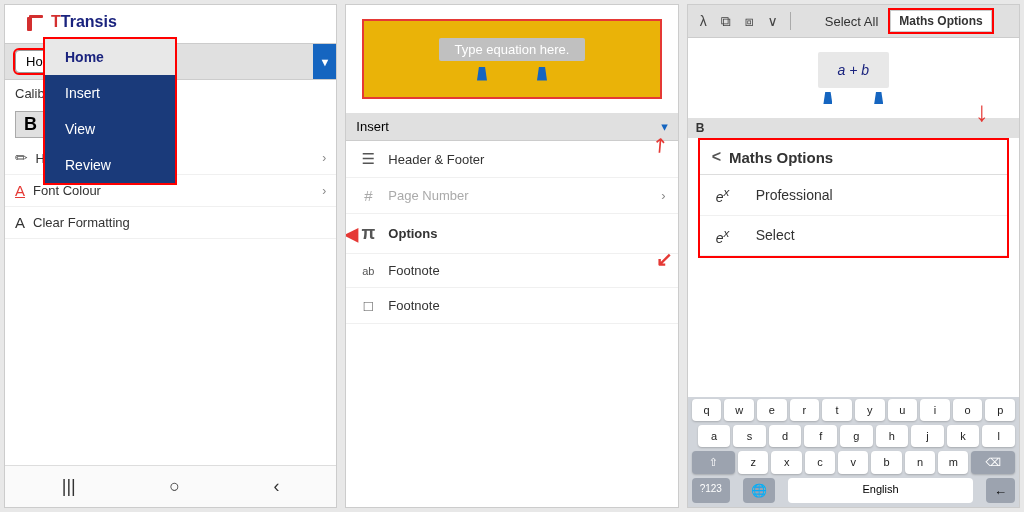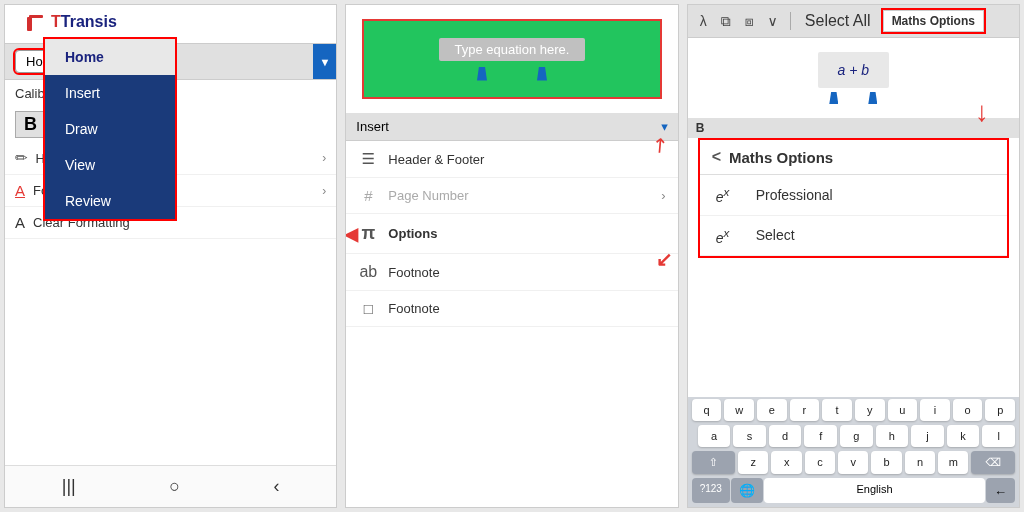--- a/index.html
+++ b/index.html
@@ -169,21 +169,21 @@
     .bottom-icon {
       font-size: 18px;
       color: #333;
     }
 
     
     .panel2-equation-box {
       margin: 14px 16px;
       border: 2.5px solid #e53935;
       padding: 10px;
-      background: #22c55e;
+      background: #eab308;
       min-height: 80px;
       display: flex;
       flex-direction: column;
       align-items: center;
       justify-content: center;
       position: relative;
     }
     .equation-placeholder {
       background: #c0c0c0;
       color: #fff;
@@ -255,23 +255,24 @@
       cursor: pointer;
       padding: 2px 4px;
     }
     .p3-divider {
       width: 1px;
       height: 18px;
       background: #aaa;
       margin: 0 2px;
     }
     .p3-select-all {
-      font-size: 16px;
+      font-size: 13px;
       color: #333;
       padding: 2px 6px;
+      margin-left: 20px;
     }
     .p3-maths-options-btn {
       background: #fff;
       border: 1.5px solid #ccc;
       padding: 3px 8px;
       font-size: 12px;
       font-weight: bold;
       color: #333;
       cursor: pointer;
       outline: 2px solid red;
@@ -379,21 +380,21 @@
     }
     .key.dark {
       background: #9ca3af;
       color: #fff;
     }
     .key.wide {
       flex: 1.5;
     }
     .keyboard-bottom-row {
       display: flex;
-      gap: 1px;
+      gap: 13px;
       padding: 2px 4px 4px;
     }
     .key-num {
       background: #9ca3af;
       border-radius: 4px;
       text-align: center;
       padding: 5px 8px;
       font-size: 10px;
       color: #fff;
       cursor: pointer;
@@ -475,21 +476,20 @@
     <span class="chevron">›</span>
   </div>
   <div class="panel1-item">
     <span style="font-size:15px">A</span>
     <span>Clear Formatting</span>
   </div>
 
   <div class="nav-dropdown">
     <div class="nav-item active">Home</div>
     <div class="nav-item">Insert</div>
-    <div class="nav-item">Draw</div>
     <div class="nav-item">View</div>
     <div class="nav-item">Review</div>
   </div>
 
   <div class="panel1-bottom">
     <span class="bottom-icon">|||</span>
     <span class="bottom-icon">○</span>
     <span class="bottom-icon">‹</span>
   </div>
 </div>
@@ -521,21 +521,21 @@
     <span class="chevron-right">›</span>
   </div>
   <div class="panel2-item highlighted" style="position:relative">
     <span class="item-icon" style="font-size:18px;font-weight:bold">π</span>
     <span>Options</span>
 
     <span style="position:absolute;left:-2px;color:#e53935;font-size:18px">◀</span>
     <span style="position:absolute;right:5px;bottom:-18px;color:#e53935;font-size:20px">↙</span>
   </div>
   <div class="panel2-item">
-    <span class="item-icon" style="font-size:16px">ab</span>
+    <span class="item-icon" style="font-size:11px">ab</span>
     <span>Footnote</span>
   </div>
   <div class="panel2-item">
     <span class="item-icon">□</span>
     <span>Footnote</span>
   </div>
 </div>
 
 <div class="panel">
 
@@ -543,21 +543,21 @@
     <span class="p3-icon">λ</span>
     <span class="p3-icon">⧉</span>
     <span class="p3-icon">⧈</span>
     <span class="p3-icon">∨</span>
     <div class="p3-divider"></div>
     <span class="p3-select-all">Select All</span>
     <button class="p3-maths-options-btn">Maths Options</button>
   </div>
 
   <div class="panel3-equation-preview">
-    <div style="display:flex;flex-direction:column;align-items:center">
+    <div style="display:flex;flex-direction:column;">
       <div class="eq-preview-box">
         <span style="font-style:italic;font-size:14px;color:#1a237e">a + b</span>
       </div>
       <div class="eq-preview-handles" style="gap:30px;margin-top:4px">
         <div class="eq-handle"></div>
         <div class="eq-handle"></div>
       </div>
     </div>
 
     <span class="red-arrow-down">↓</span>

